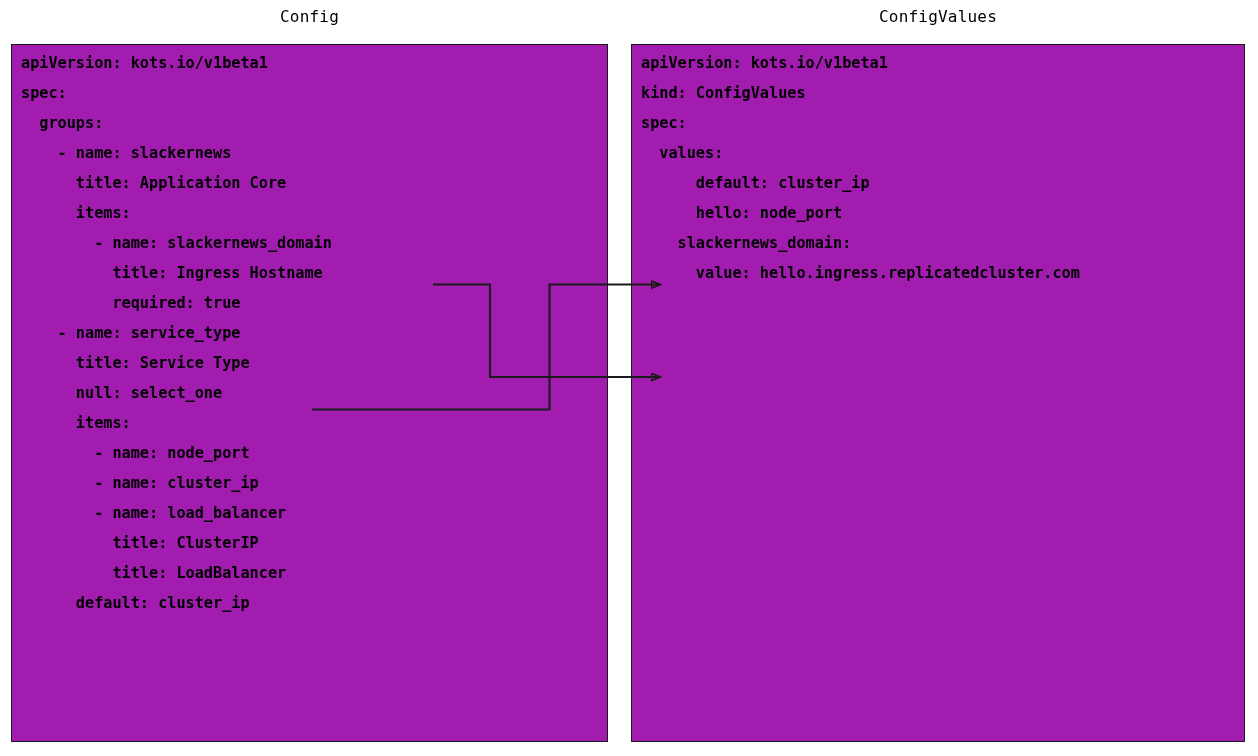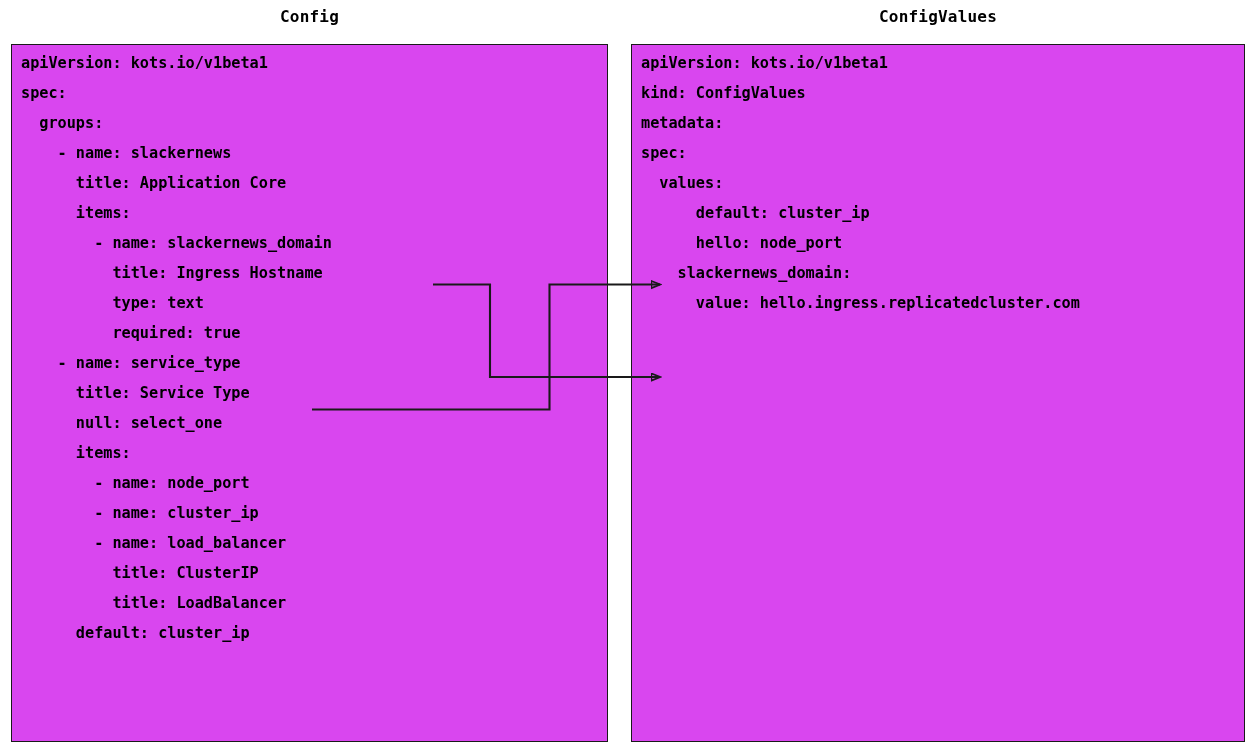--- a/index.html
+++ b/index.html
@@ -22,36 +22,36 @@
     width: 1258px;
     height: 756px;
   }
 
   
   .panel-title {
     position: absolute;
     top: 7px;
     font-family: "DejaVu Sans Mono", "Liberation Mono", monospace;
     font-size: 16px;
-    font-weight: bold;
+    font-weight: normal;
     color: #000000;
     text-align: center;
     letter-spacing: 0.2px;
     white-space: nowrap;
   }
   #title-config  { left: 11px;  width: 597px; }
   #title-values  { left: 631px; width: 614px; }
 
   
   .yaml-panel {
     position: absolute;
     top: 44px;
     height: 698px;
     box-sizing: border-box;
-    background: #d946ef;
+    background: #a21caf;
     border: 1.6px solid #1a1a1a;
     overflow: hidden;
     padding-left: 44px;
   }
   #panel-config  { left: 11px;  width: 597px; }
   #panel-values  { left: 631px; width: 614px; }
 
   .yaml-body {
     position: absolute;
     left: 9px;
@@ -93,40 +93,38 @@
   <div class="yaml-panel" id="panel-config">
     <div class="yaml-body" id="config-body">
         <span class="yaml-line">apiVersion: kots.io/v1beta1</span>
         <span class="yaml-line">spec:</span>
         <span class="yaml-line">  groups:</span>
         <span class="yaml-line">    - name: slackernews</span>
         <span class="yaml-line">      title: Application Core</span>
         <span class="yaml-line">      items:</span>
         <span class="yaml-line">        - name: slackernews_domain</span>
         <span class="yaml-line">          title: Ingress Hostname</span>
-        <span class="yaml-line">          type: text</span>
         <span class="yaml-line">          required: true</span>
         <span class="yaml-line">    - name: service_type</span>
         <span class="yaml-line">      title: Service Type</span>
         <span class="yaml-line">      null: select_one</span>
         <span class="yaml-line">      items:</span>
         <span class="yaml-line">        - name: node_port</span>
         <span class="yaml-line">        - name: cluster_ip</span>
         <span class="yaml-line">        - name: load_balancer</span>
         <span class="yaml-line">          title: ClusterIP</span>
         <span class="yaml-line">          title: LoadBalancer</span>
         <span class="yaml-line">      default: cluster_ip</span>
       </div>
   </div>
 
   <div class="yaml-panel" id="panel-values">
     <div class="yaml-body" id="values-body">
         <span class="yaml-line">apiVersion: kots.io/v1beta1</span>
         <span class="yaml-line">kind: ConfigValues</span>
-        <span class="yaml-line">metadata:</span>
         <span class="yaml-line">spec:</span>
         <span class="yaml-line">  values:</span>
         <span class="yaml-line">      default: cluster_ip</span>
         <span class="yaml-line">      hello: node_port</span>
         <span class="yaml-line">    slackernews_domain:</span>
         <span class="yaml-line">      value: hello.ingress.replicatedcluster.com</span>
       </div>
   </div>
 
   <svg id="connector-layer" viewBox="0 0 1258 756" width="1258" height="756">

